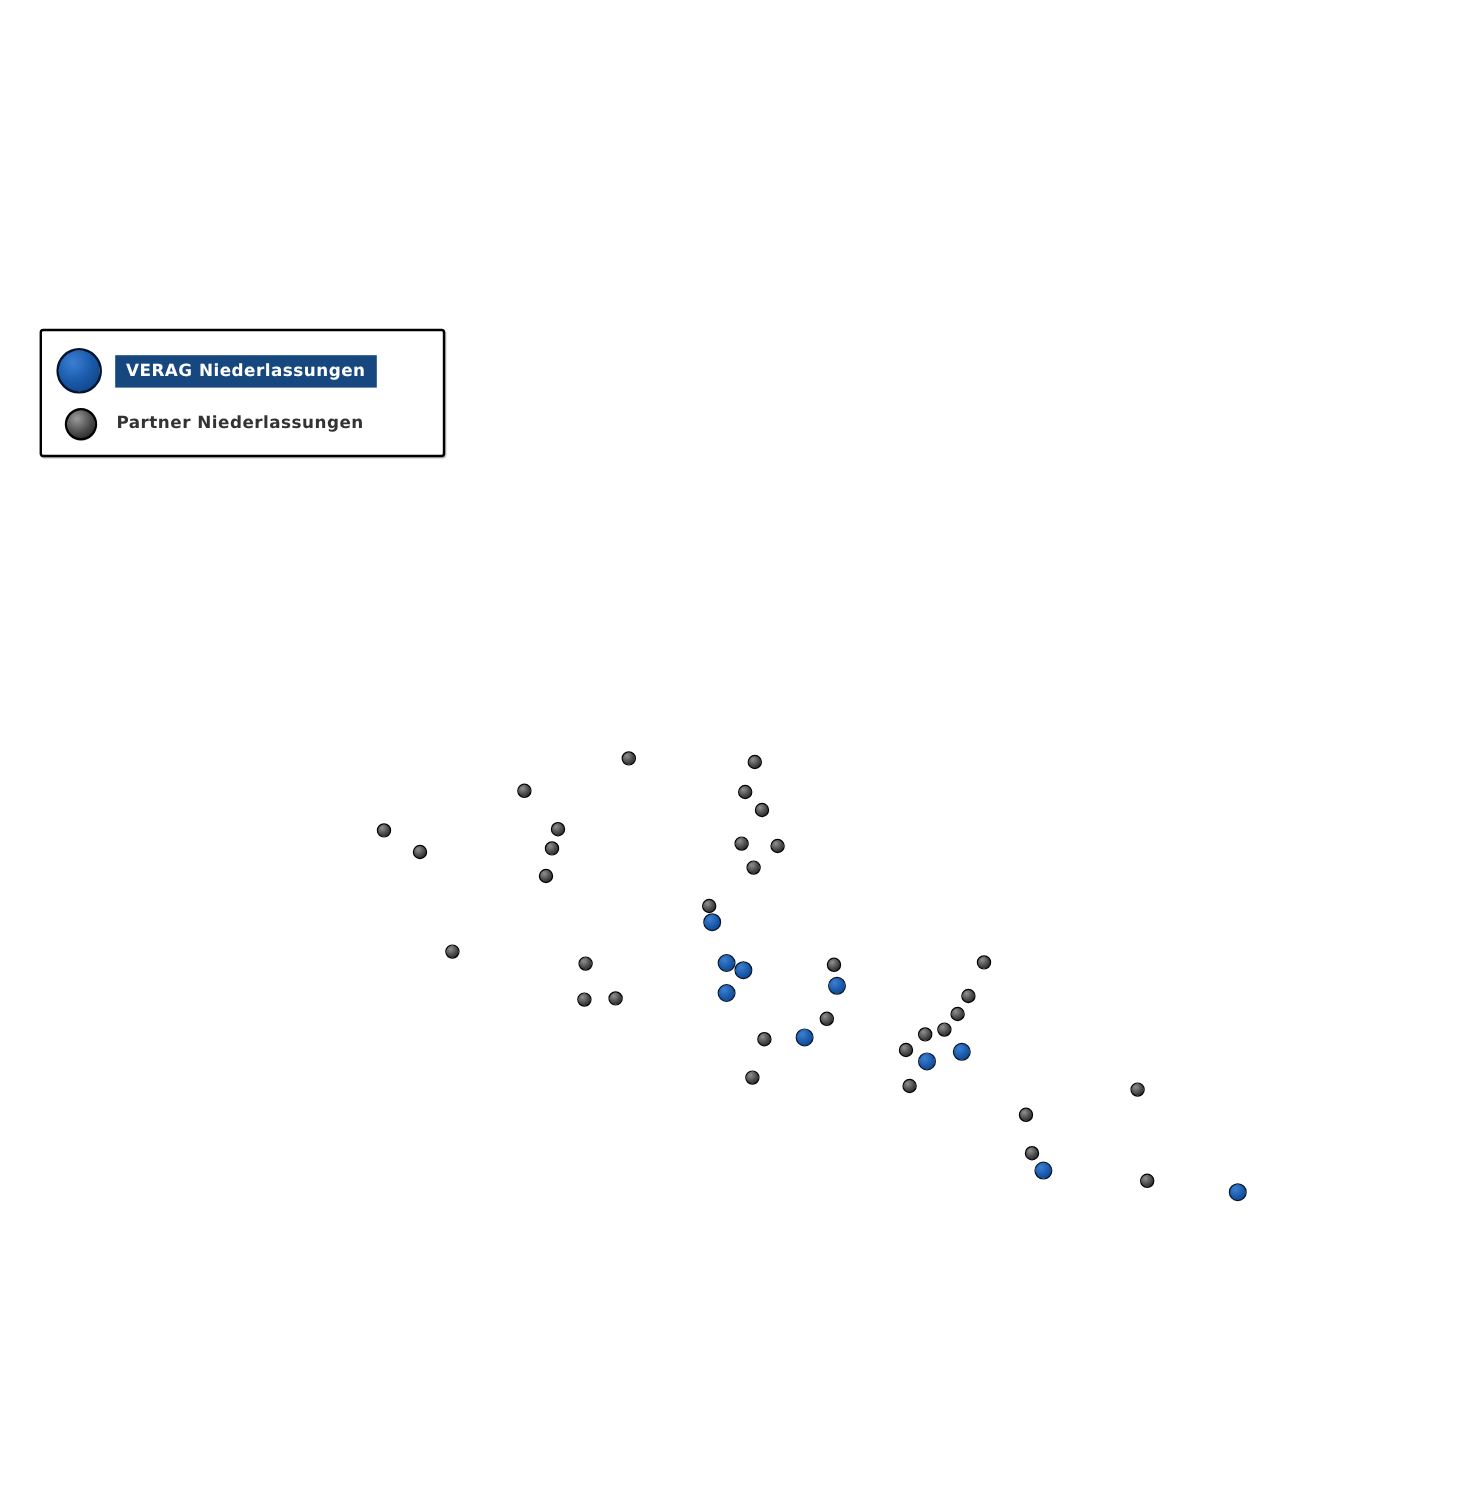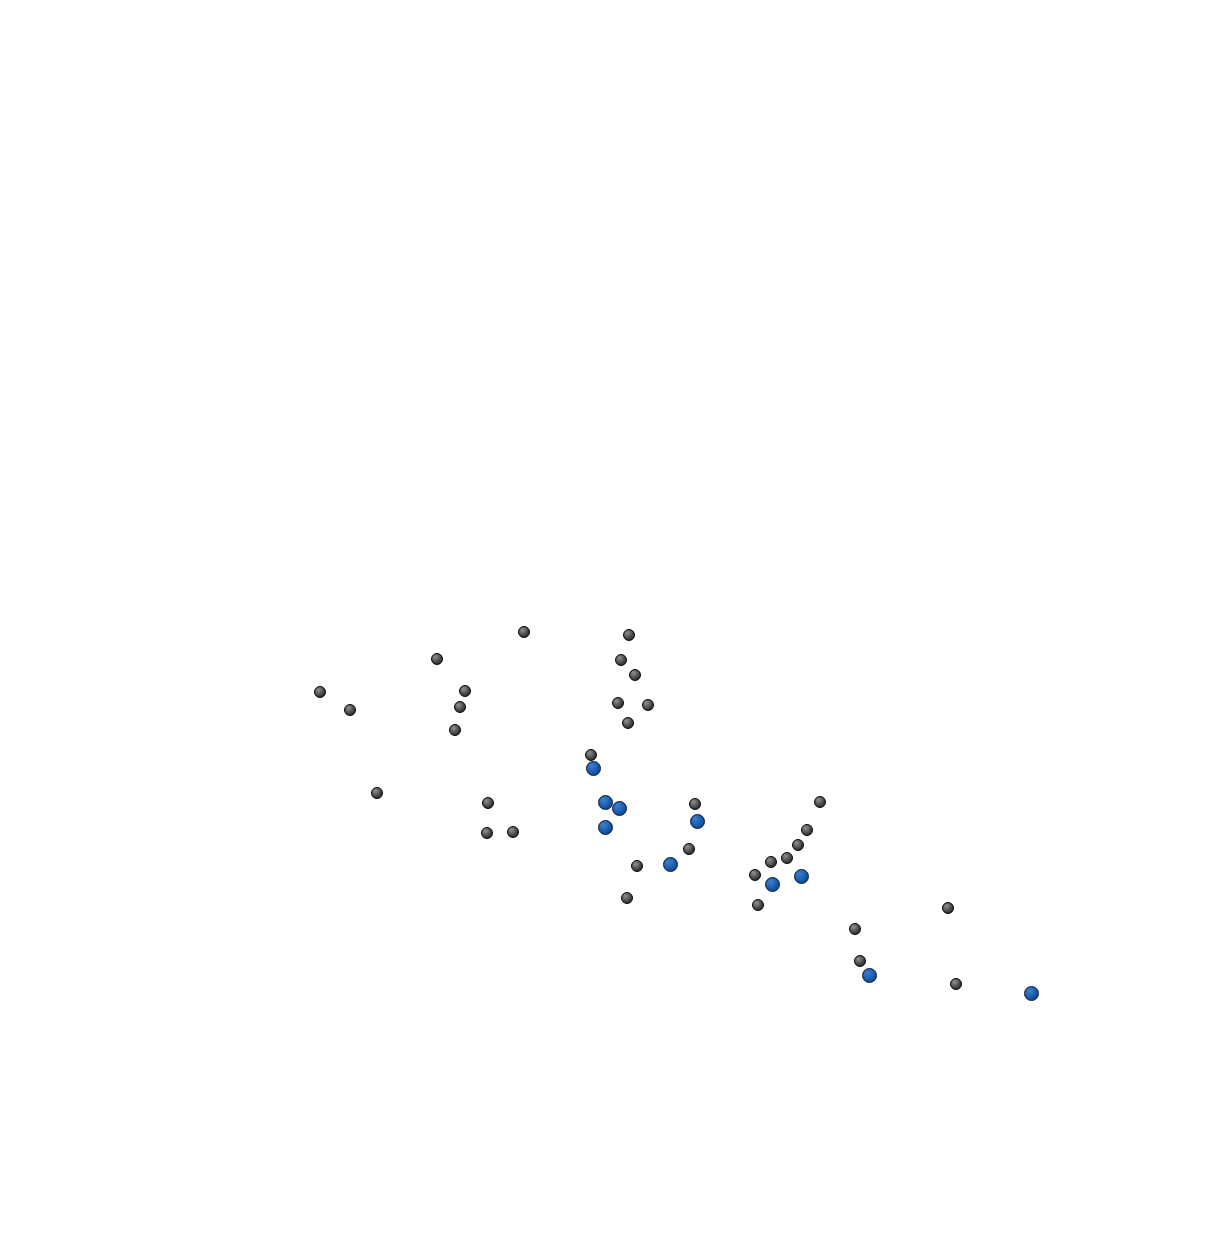--- a/index.html
+++ b/index.html
@@ -139,14 +139,20 @@
       <div class="marker verag" style="left: 611.5px; top: 800.5px; width: 15px; height: 15px;"></div>
       <div class="marker verag" style="left: 597.5px; top: 819.5px; width: 15px; height: 15px;"></div>
       <div class="marker verag" style="left: 689.5px; top: 813.5px; width: 15px; height: 15px;"></div>
       <div class="marker verag" style="left: 662.5px; top: 856.5px; width: 15px; height: 15px;"></div>
       <div class="marker verag" style="left: 764.5px; top: 876.5px; width: 15px; height: 15px;"></div>
       <div class="marker verag" style="left: 793.5px; top: 868.5px; width: 15px; height: 15px;"></div>
       <div class="marker verag" style="left: 861.5px; top: 967.5px; width: 15px; height: 15px;"></div>
       <div class="marker verag" style="left: 1023.5px; top: 985.5px; width: 15px; height: 15px;"></div>
     </div>
 
+  <div class="legend">
+    <span class="legend-circle verag"></span>
+    <span class="legend-label-verag">VERAG Niederlassungen</span>
+    <span class="legend-circle partner"></span>
+    <span class="legend-label-partner">Partner Niederlassungen</span>
+  </div>
 
 </div>
 
 </body></html>

